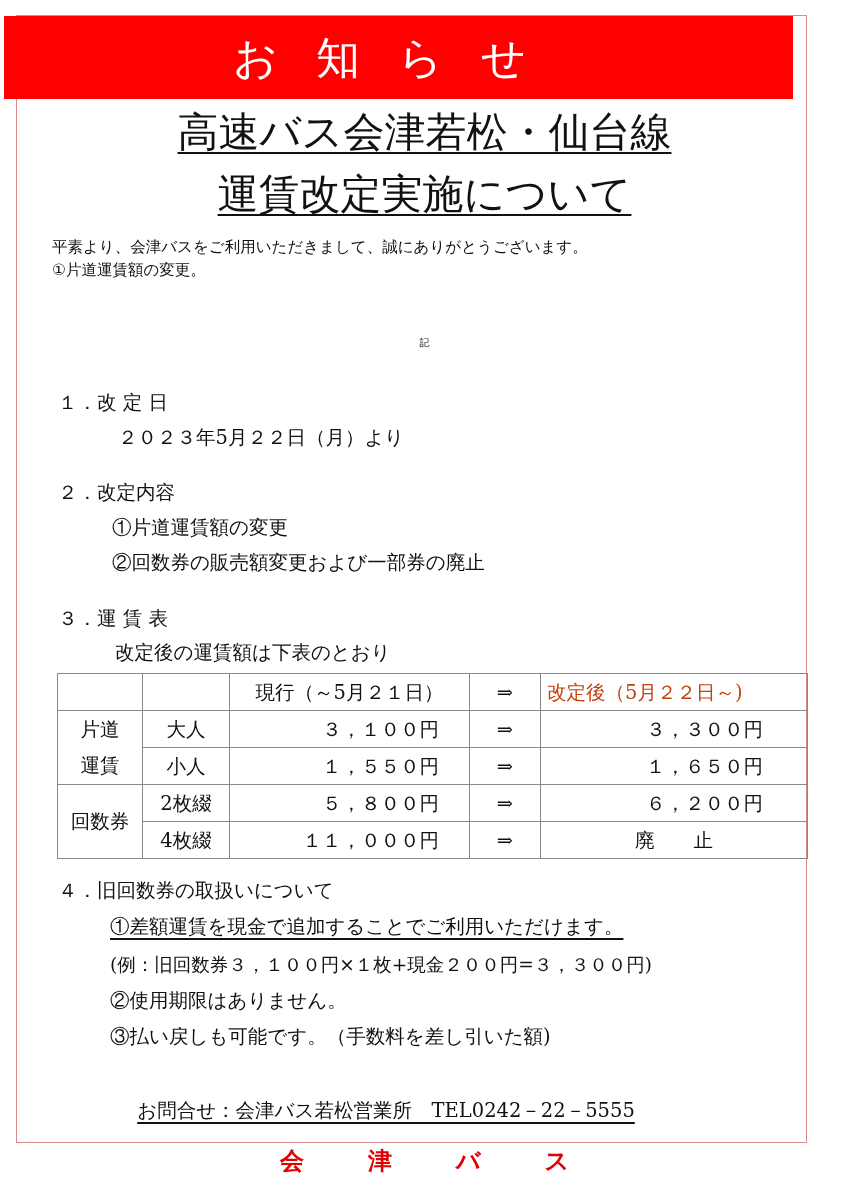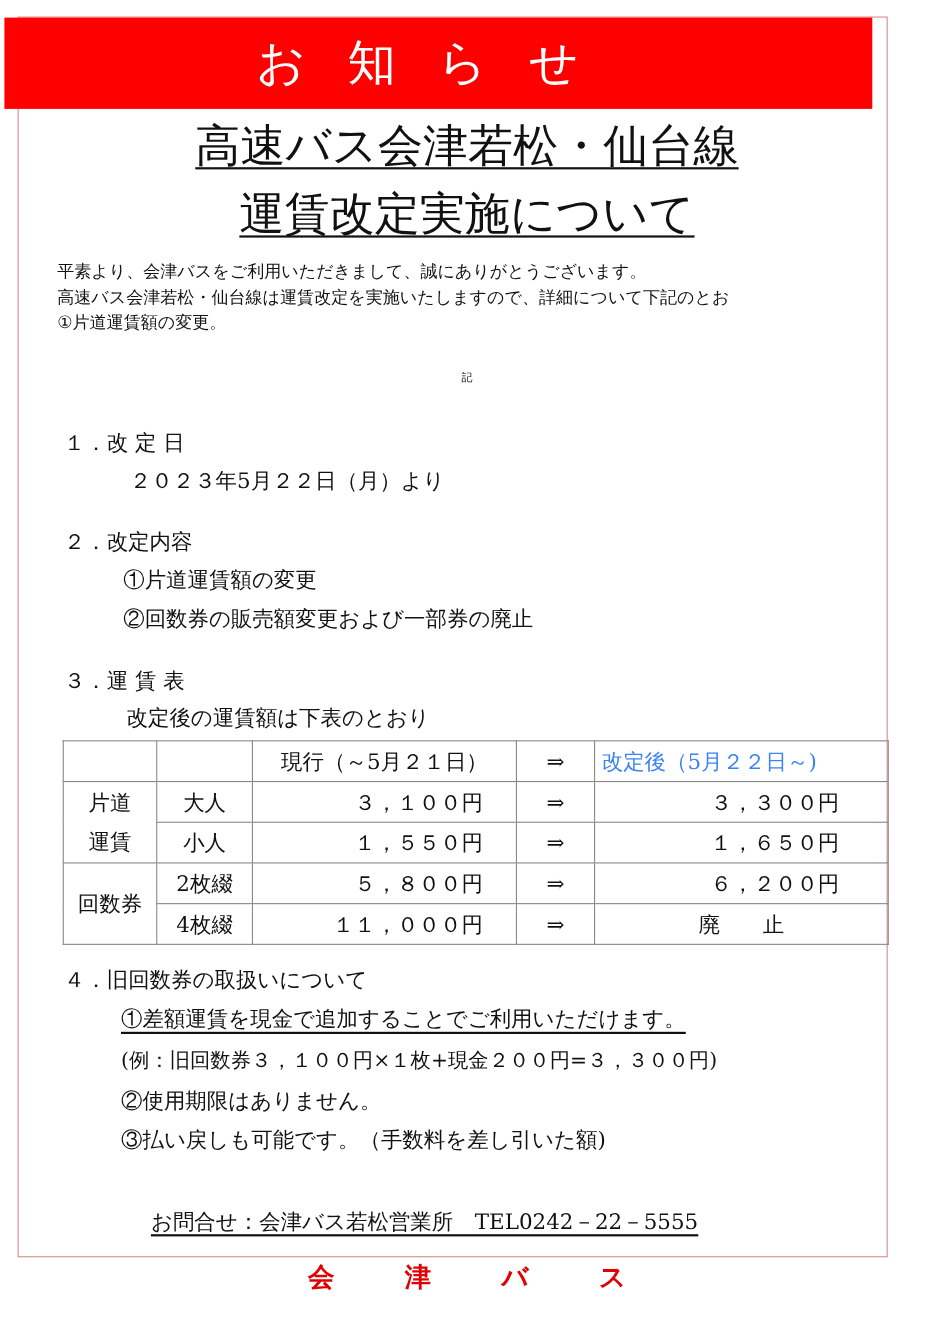--- a/index.html
+++ b/index.html
@@ -22,40 +22,39 @@
         font-family:"DejaVu Sans", sans-serif; font-size:10px; }
   .line { position:absolute; font-size:19.5px; line-height:26px; white-space:nowrap; }
   .fare-table { position:absolute; left:57px; top:673px; width:751px;
                 border-collapse:collapse; font-size:19.5px; }
   .fare-table td { border:1px solid #888; height:36px; padding:0; text-align:center; }
   .c1 { width:84px; }
   .c2 { width:86px; }
   .c3 { width:240px; text-align:right !important; padding-right:30px !important; box-sizing:border-box;margin-top:28px; }
   .c4 { width:70px; }
   .c5 { text-align:right !important; padding-right:44px !important; }
-  .red { color:#3b82f6; }
+  .red { color:#c2410c; }
   .ul { text-decoration:underline; text-underline-offset:5px; text-decoration-thickness:1.5px; }
   .contact { position:absolute; left:0; width:772px; top:1097px; text-align:center;
              font-size:19.5px; }
   .footer-brand { position:absolute; left:0; width:849px; top:1145px; text-align:center;
                   color:#e00000; font-family:"DejaVu Sans", sans-serif; font-weight:bold;
                   font-size:24px; letter-spacing:64px; padding-left:64px; box-sizing:border-box; }
 </style>
 </head>
 <body>
 
 <div class="frame"></div>
 <div class="banner">お知らせ</div>
 
 <div class="title t1"><span>高速バス会津若松・仙台線</span></div>
 <div class="title t2"><span>運賃改定実施について</span></div>
 
 <div class="intro">
   <div>平素より、会津バスをご利用いただきまして、誠にありがとうございます。</div>
-  <div>高速バス会津若松・仙台線は運賃改定を実施いたしますので、詳細について下記のとお</div>
   <div>①片道運賃額の変更。</div>
 </div>
 
 <div class="ki">記</div>
 
 <div class="line" style="left:58px;top:390px;">１．改 定 日</div>
 <div class="line" style="left:118px;top:425px;">２０２３年5月２２日（月）より</div>
 
 <div class="line" style="left:58px;top:480px;">２．改定内容</div>
 <div class="line" style="left:112px;top:515px;">①片道運賃額の変更</div>

